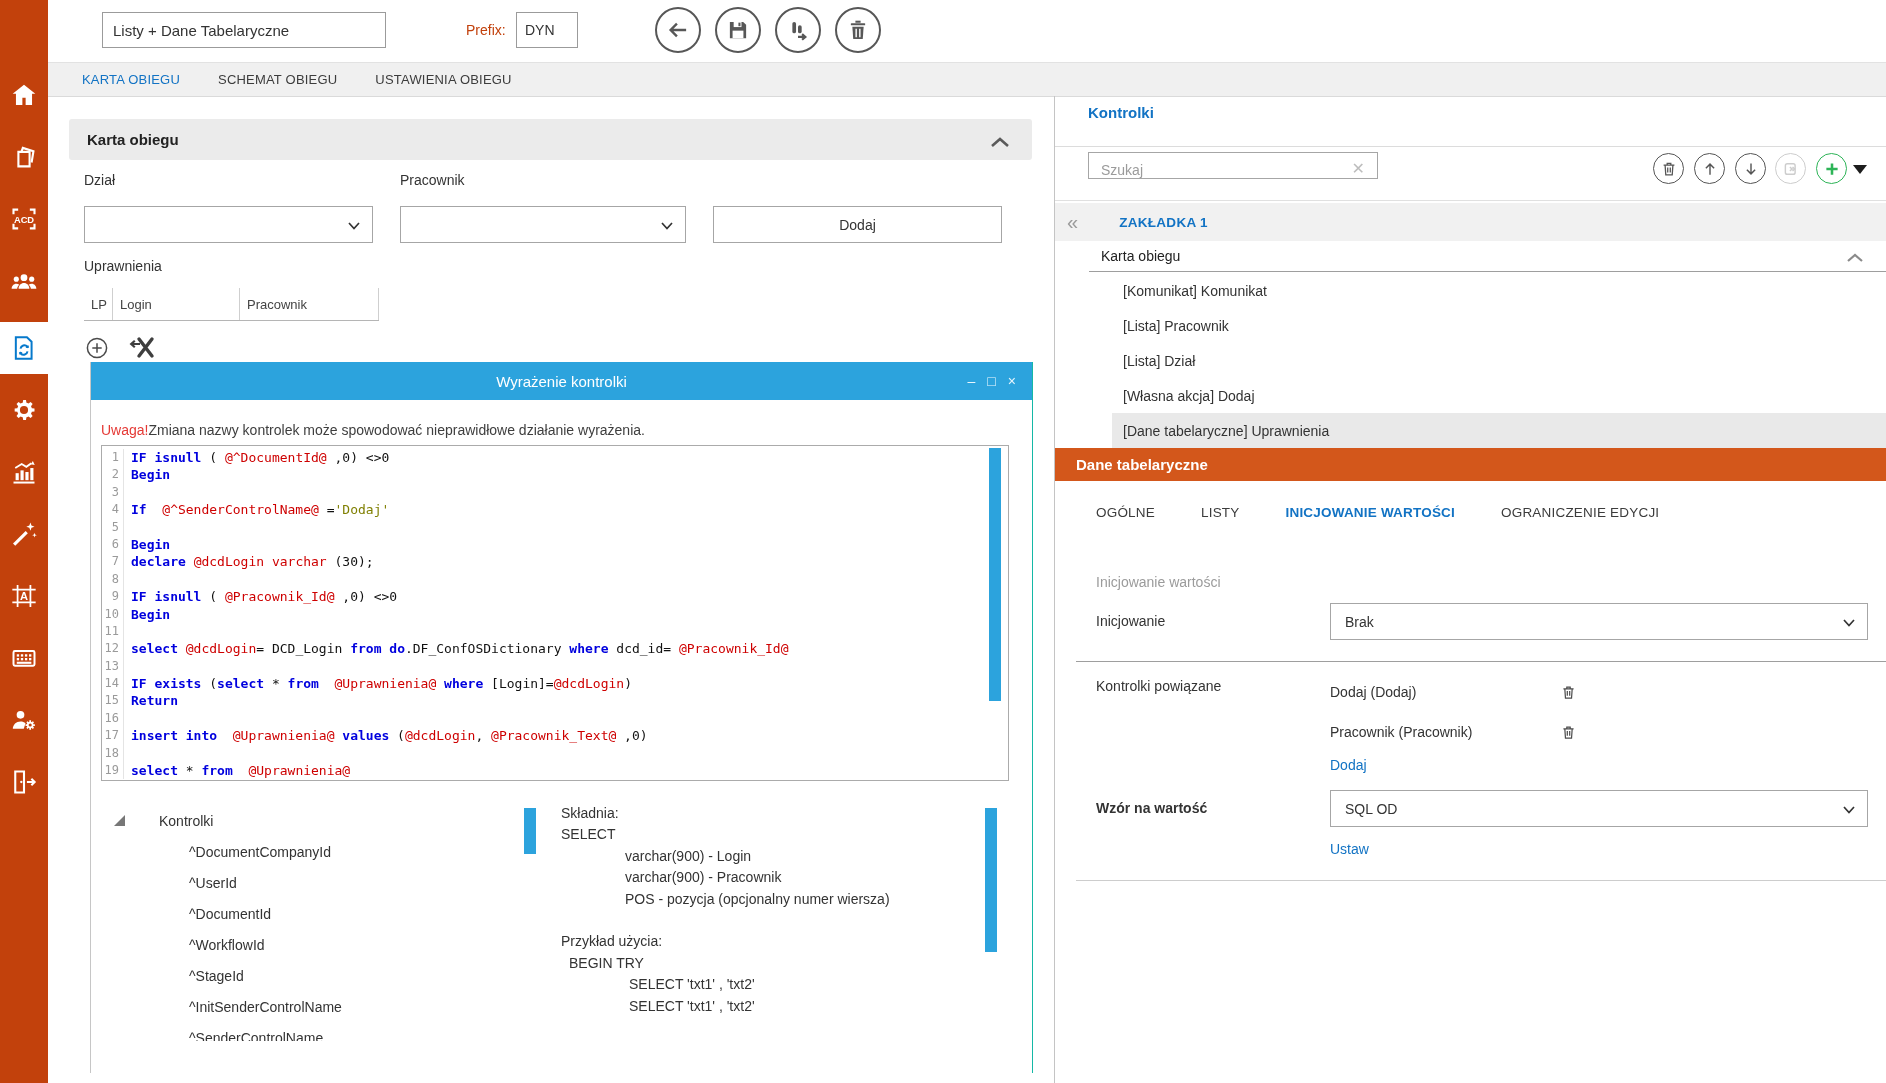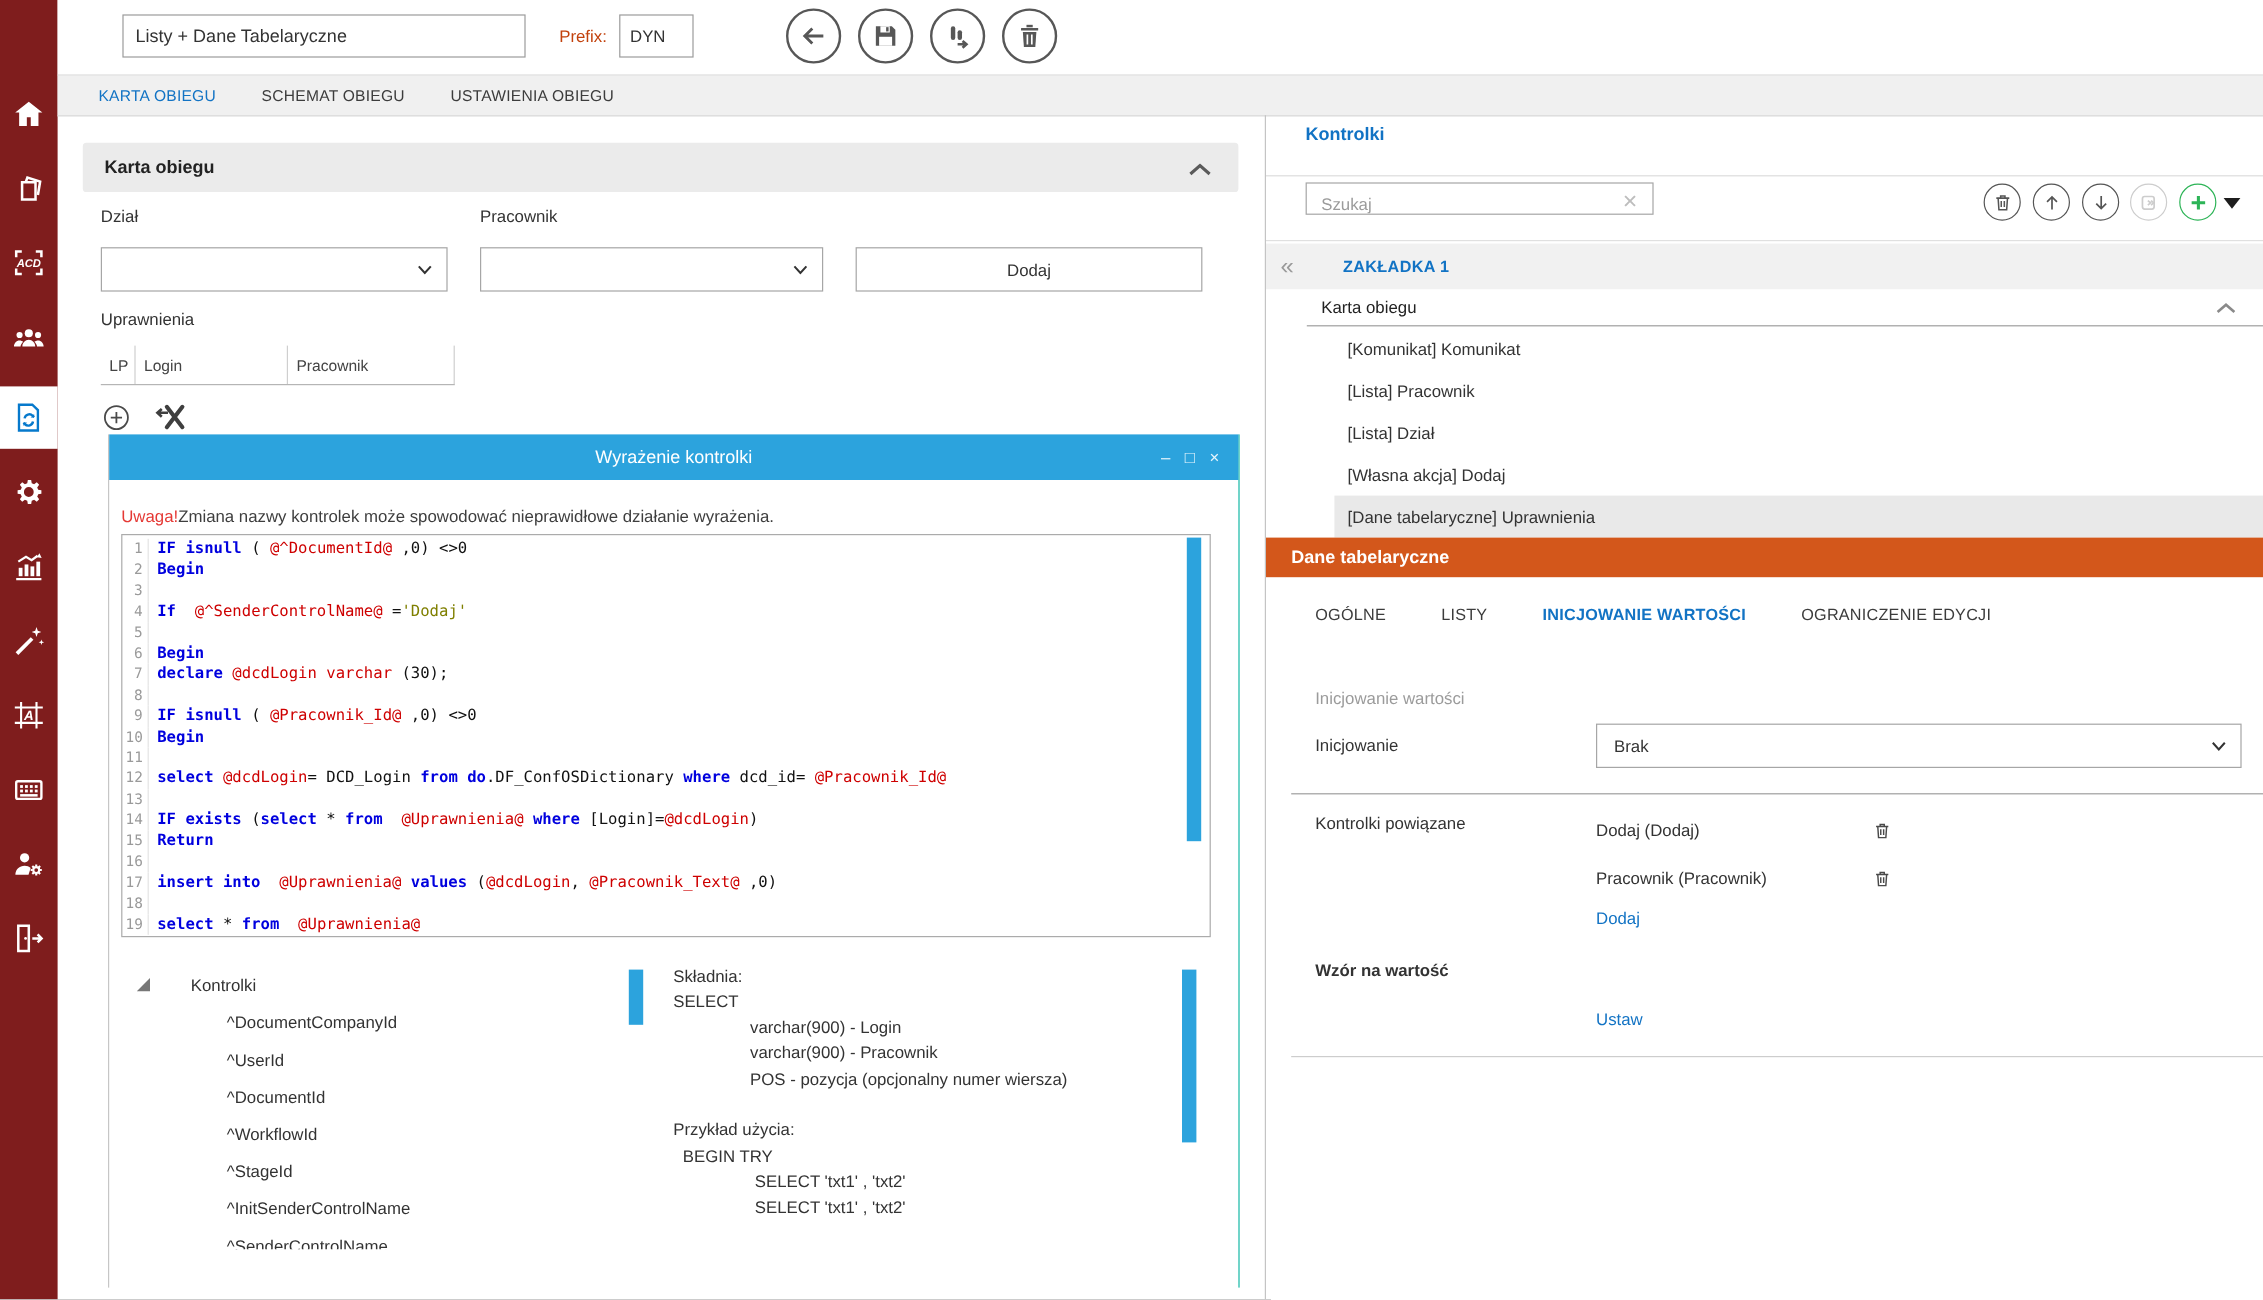--- a/index.html
+++ b/index.html
@@ -1,27 +1,27 @@
 <!DOCTYPE html>
 <html><head>
 <meta charset="utf-8">
 <style>
   * { margin:0; padding:0; box-sizing:border-box; }
   body { background:#888; font-family:"Liberation Sans", sans-serif; }
   .screen { position:relative; width:1886px; height:1083px; background:#fff; overflow:hidden; font-family:"Liberation Sans", sans-serif; }
 
   
-  .sidebar { position:absolute; left:0; top:0; width:48px; height:1083px; background:#7f1d1d;font-style:italic; }
+  .sidebar { position:absolute; left:0; top:0; width:48px; height:1083px; background:#c2410c; }
   .sb-item { position:absolute; left:0; width:48px; height:52px; display:flex; align-items:center; justify-content:center; color:#fff; cursor:pointer; }
   .sb-item.active { background:#fff; color:#0679CC; }
   .sb-item svg { width:28px; height:28px; }
 
   
   .topbar { position:absolute; left:48px; top:0; width:1838px; height:62px; background:#fff; }
-  .name-input { position:absolute; left:54px; top:12px; width:336px; height:36px; border:1px solid #9B9B9B; font-family:"Liberation Sans",sans-serif; font-size:15px; color:#333; padding:0 10px; outline:none; }
+  .name-input { position:absolute; left:54px; top:12px; width:284px; height:36px; border:1px solid #9B9B9B; font-family:"Liberation Sans",sans-serif; font-size:15px; color:#333; padding:0 10px; outline:none; }
   .prefix-label { position:absolute; left:418px; top:22px; font-size:14px; color:#c2410c; }
   .prefix-input { position:absolute; left:468px; top:12px; width:62px; height:36px; border:1px solid #9B9B9B; font-size:14px; color:#333; padding:0 8px; outline:none; font-family:"Liberation Sans",sans-serif; }
   .top-toolbar { position:absolute; left:0; top:0; width:100%; height:62px; }
   .circ-btn { position:absolute; top:7px; width:46px; height:46px; border:2.4px solid #575757; border-radius:50%; background:#fff; display:flex; align-items:center; justify-content:center; color:#575757; cursor:pointer; }
   .circ-btn svg { width:26px; height:26px; }
 
   
   .tabstrip { position:absolute; left:48px; top:62px; width:1838px; height:35px; background:#F0F0F0; border-top:1px solid #E2E2E2; border-bottom:1px solid #DADADA; display:flex; align-items:center; }
   .tabstrip .tab { font-size:13px; color:#3c3c3c; margin-right:38px; letter-spacing:.2px; cursor:pointer; white-space:nowrap; }
   .tabstrip .tab:first-child { margin-left:34px; }
@@ -534,16 +534,24 @@
               <path d="M4.8 6.8h14.4M9.6 6.8V4.4h4.8v2.4M6.8 6.8l.9 13h8.6l.9-13"></path>
               <path d="M10.3 10v6.6M13.7 10v6.6"></path>
             </svg>
           </span>
         </span>
       </div>
     </div>
   <span class="link" style="top:757px;">Dodaj</span>
 
   <span class="prop-label" style="top:800px;font-weight:bold;">Wzór na wartość</span>
+  <div class="selbox" style="left:1330px;top:790px;width:538px;">
+    <span class="val">SQL OD</span>
+    <span class="chv">
+      <svg width="12" height="8" viewBox="0 0 12 8">
+          <polyline points="1,1 6,6.5 11,1" fill="none" stroke="#333" stroke-width="1.7"></polyline>
+        </svg>
+    </span>
+  </div>
   <span class="link" style="top:841px;">Ustaw</span>
   <div class="hline" style="left:1076px;top:880px;width:810px;background:#CDCDCD;"></div>
 
 </div>
 
 </body></html>

